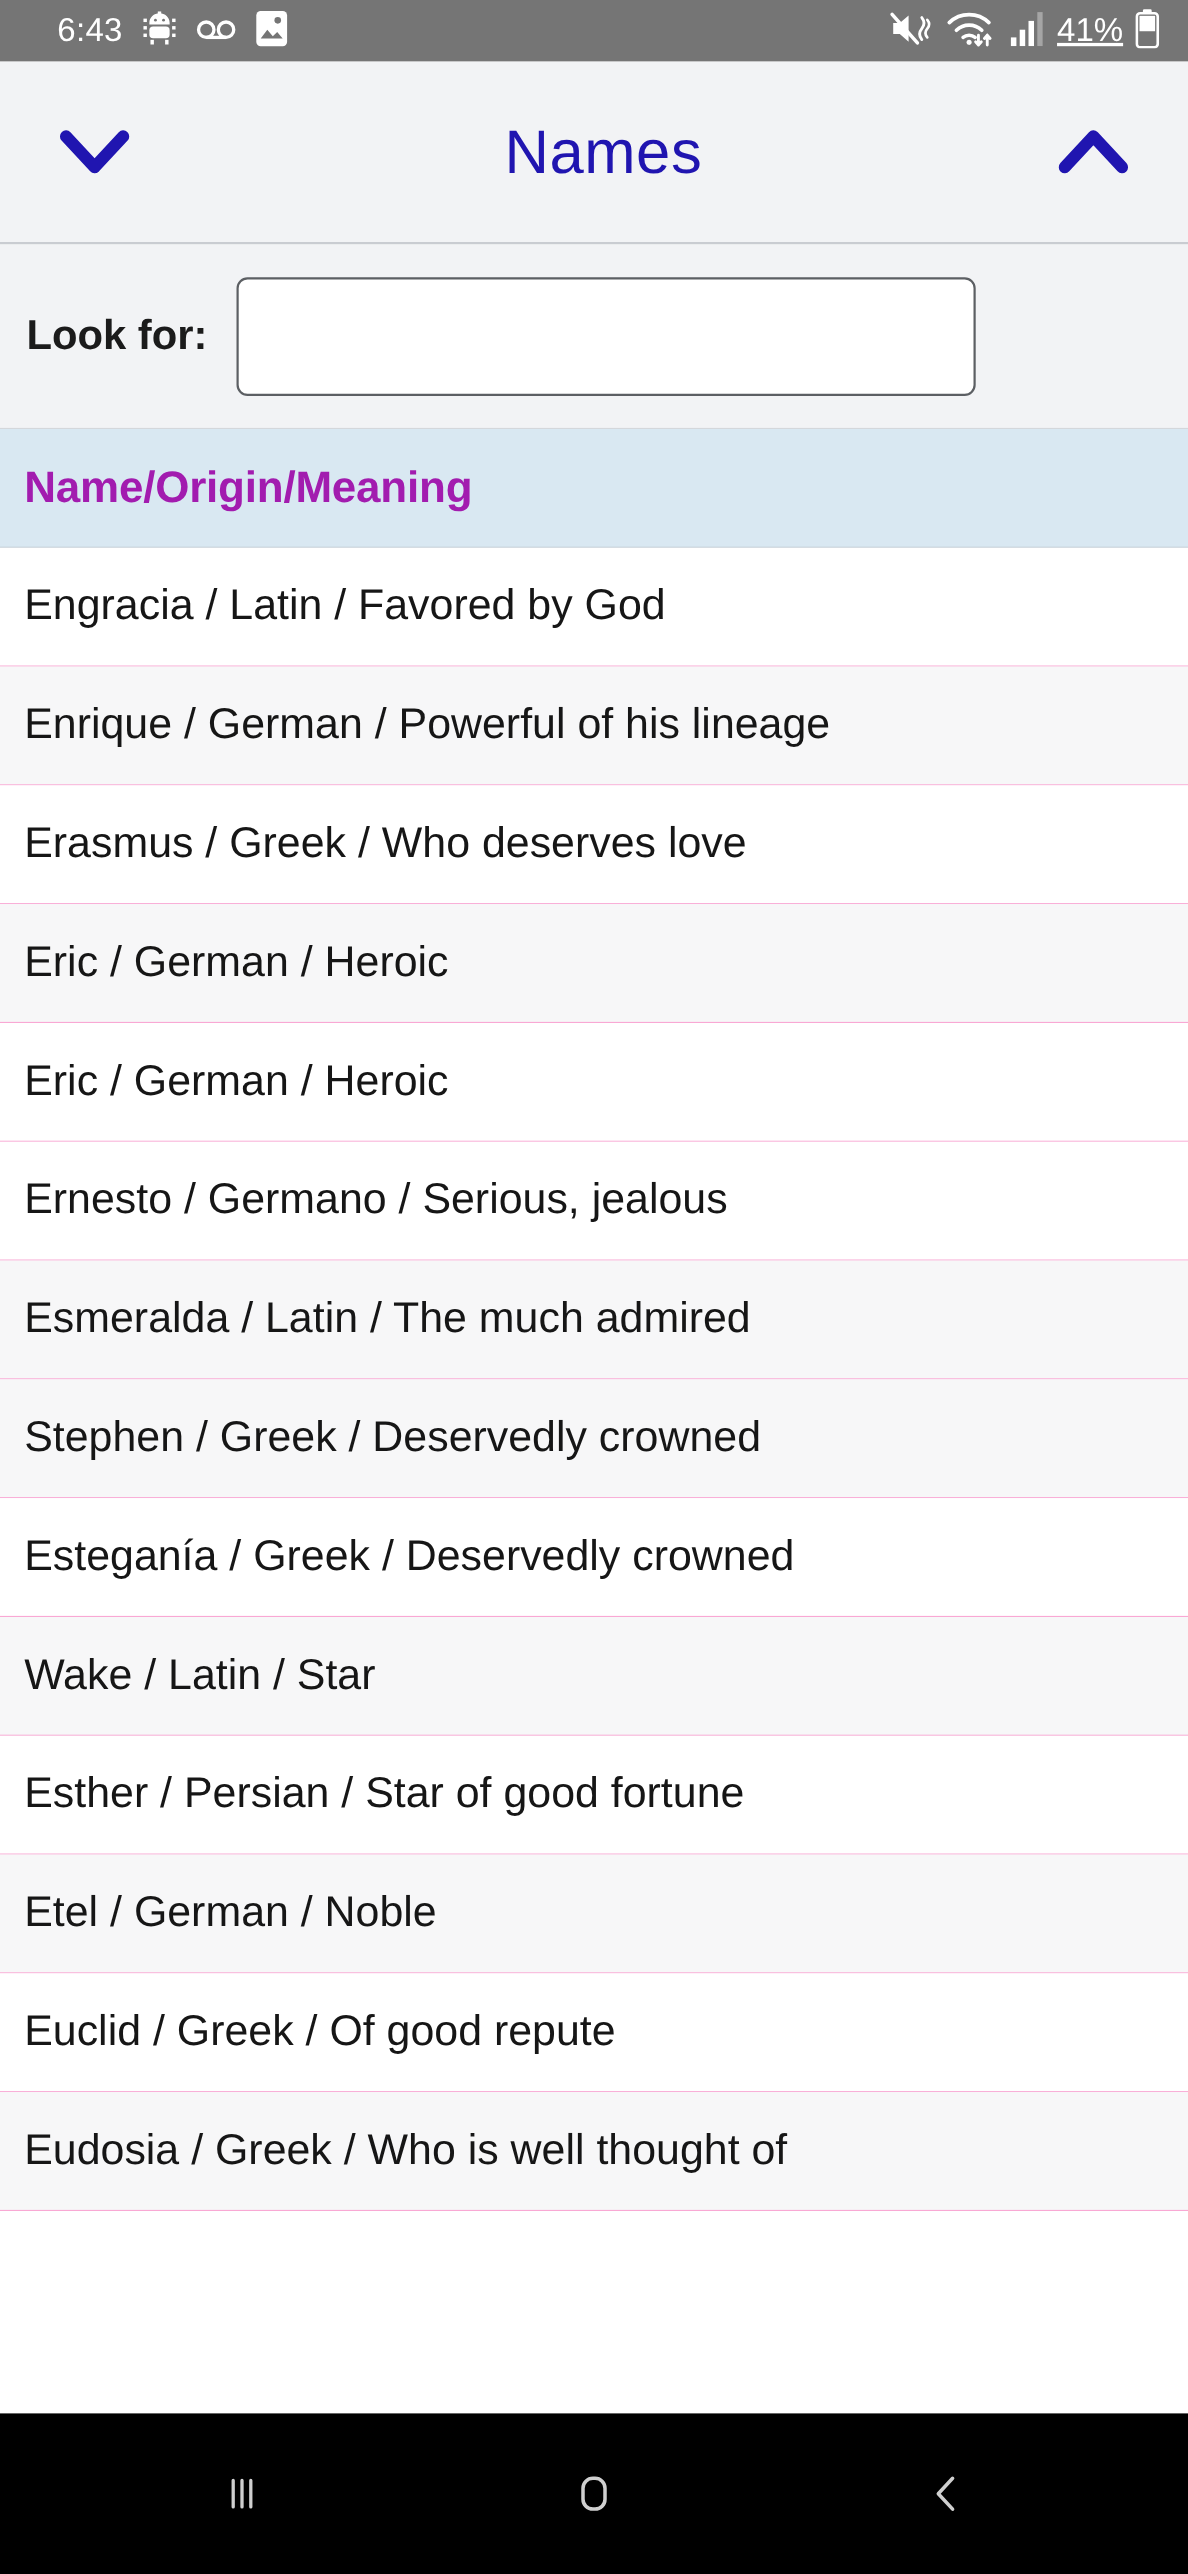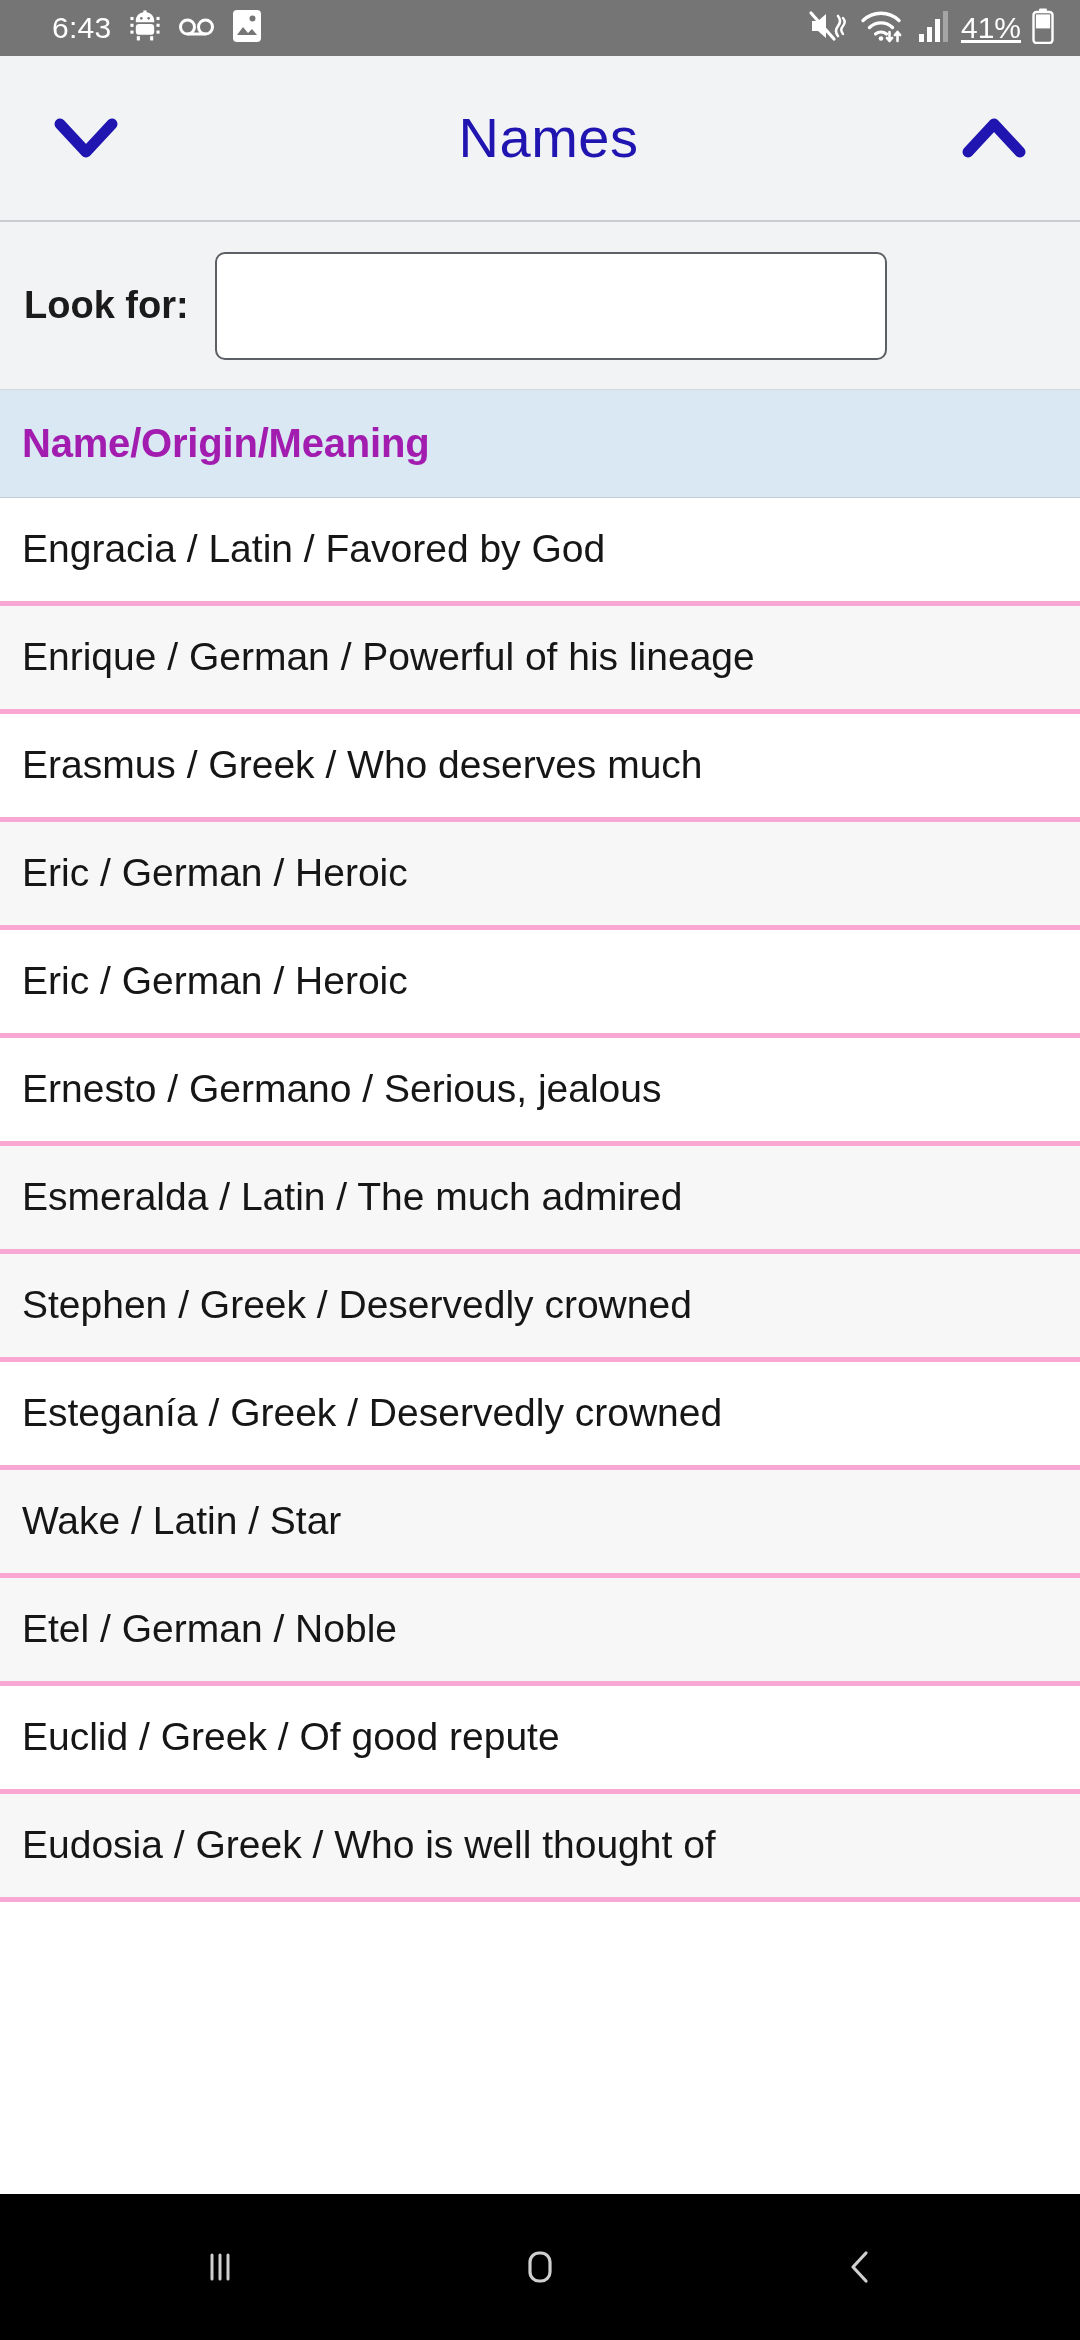--- a/index.html
+++ b/index.html
@@ -140,21 +140,21 @@
   .list {
     flex: 1 1 auto;
     overflow: hidden;
     background: #ffffff;
   }
   .list-row {
     height: 108px;
     display: flex;
     align-items: center;
     padding: 0 22px;
-    border-bottom: 5px solid #f9a8d4;
+    border-bottom: 1px solid #f9a8d4;
     background: #ffffff;
   }
   .list-row.alt { background: #f7f7f8; }
   .list-row-text {
     font-size: 39px;
     color: #161616;
     font-weight: 400;
     white-space: nowrap;
     overflow: hidden;
     line-height: 1.1;
@@ -292,21 +292,21 @@
   </div>
 
   <div class="list" id="names-list">
       <div class="list-row">
         <span class="list-row-text">Engracia / Latin / Favored by God</span>
       </div>
       <div class="list-row alt">
         <span class="list-row-text">Enrique / German / Powerful of his lineage</span>
       </div>
       <div class="list-row">
-        <span class="list-row-text">Erasmus / Greek / Who deserves much</span>
+        <span class="list-row-text">Erasmus / Greek / Who deserves love</span>
       </div>
       <div class="list-row alt">
         <span class="list-row-text">Eric / German / Heroic</span>
       </div>
       <div class="list-row">
         <span class="list-row-text">Eric / German / Heroic</span>
       </div>
       <div class="list-row">
         <span class="list-row-text">Ernesto / Germano / Serious, jealous</span>
       </div>
@@ -314,20 +314,23 @@
         <span class="list-row-text">Esmeralda / Latin / The much admired</span>
       </div>
       <div class="list-row alt">
         <span class="list-row-text">Stephen / Greek / Deservedly crowned</span>
       </div>
       <div class="list-row">
         <span class="list-row-text">Esteganía / Greek / Deservedly crowned</span>
       </div>
       <div class="list-row alt">
         <span class="list-row-text">Wake / Latin / Star</span>
+      </div>
+      <div class="list-row">
+        <span class="list-row-text">Esther / Persian / Star of good fortune</span>
       </div>
       <div class="list-row alt">
         <span class="list-row-text">Etel / German / Noble</span>
       </div>
       <div class="list-row">
         <span class="list-row-text">Euclid / Greek / Of good repute</span>
       </div>
       <div class="list-row alt">
         <span class="list-row-text">Eudosia / Greek / Who is well thought of</span>
       </div>

